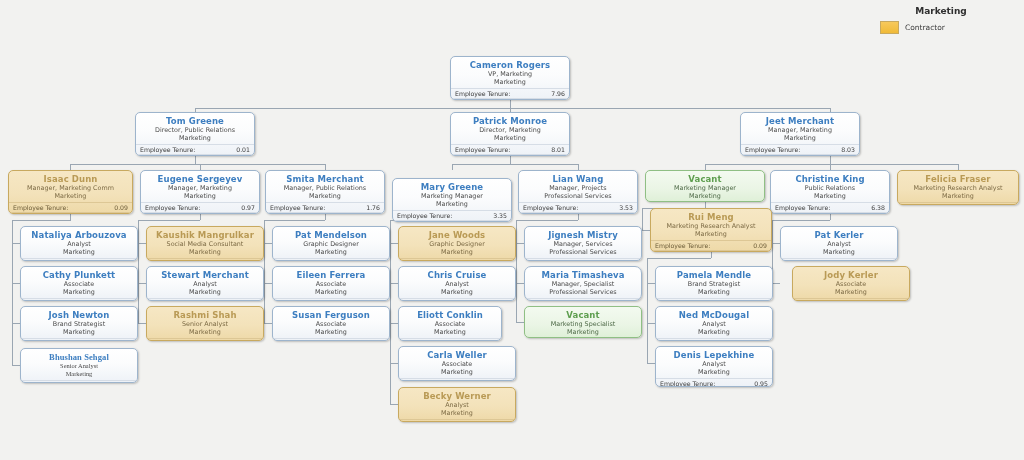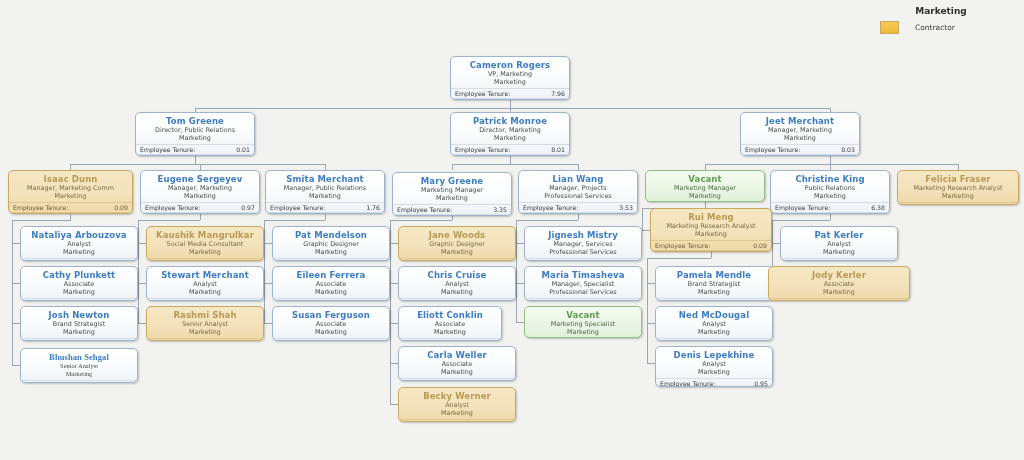--- a/index.html
+++ b/index.html
@@ -57,21 +57,21 @@
   }
   .node.vacant .nm{color:#5e9e4f;}
   .node.vacant .ttl,.node.vacant .dept{color:#4f6a48;}
 
   
   #legend{position:absolute;right:8px;top:4px;width:150px;}
   #legend .ltitle{
     text-align:center;font-size:9px;font-weight:bold;color:#2f2f2f;
     padding:2px 0 5px 0;
   }
-  #legend .lrow{display:flex;align-items:center;gap:16px;padding-left:14px;}
+  #legend .lrow{display:flex;align-items:center;gap:6px;padding-left:14px;}
   #legend .sw{
     width:17px;height:11px;border:1px solid #c8a95f;
     background:linear-gradient(180deg,#f7c95c 0%,#f0ba37 100%);
   }
   #legend .llab{font-size:7.5px;color:#3a3a3a;}
 </style>
 </head>
 <body>
 
 <div id="canvas">
@@ -243,21 +243,21 @@
           <div class="row">
             <span class="lab">Employee Tenure:</span>
             <span class="val">1.76</span>
           </div>
           <div class="row">
             <span class="lab">Average Tenure:</span>
             <span class="val">2.6</span>
           </div>
         </div>
       </div>
-      <div class="node" style="left: 392px; top: 172px; width: 120px; height: 44px;">
+      <div class="node" style="left: 392px; top: 178px; width: 120px; height: 44px;">
         <div class="nm">Mary Greene</div>
         <div class="ttl">Marketing Manager</div>
         <div class="dept">Marketing</div>
         <div class="rows">
           <div class="row">
             <span class="lab">Employee Tenure:</span>
             <span class="val">3.35</span>
           </div>
           <div class="row">
             <span class="lab">Average Tenure:</span>
@@ -495,21 +495,21 @@
         <div class="nm">Jignesh Mistry</div>
         <div class="ttl">Manager, Services</div>
         <div class="dept">Professional Services</div>
         <div class="rows">
           <div class="row">
             <span class="lab">Employee Tenure:</span>
             <span class="val">1.50</span>
           </div>
         </div>
       </div>
-      <div class="node" style="left: 524px; top: 266px; width: 118px; height: 35px;">
+      <div class="node" style="left: 524px; top: 266px; width: 118px; height: 35px; border-radius: 7px;">
         <div class="nm">Maria Timasheva</div>
         <div class="ttl">Manager, Specialist</div>
         <div class="dept">Professional Services</div>
         <div class="rows">
           <div class="row">
             <span class="lab">Employee Tenure:</span>
             <span class="val">2.88</span>
           </div>
         </div>
       </div>
@@ -555,21 +555,21 @@
         <div class="nm">Pat Kerler</div>
         <div class="ttl">Analyst</div>
         <div class="dept">Marketing</div>
         <div class="rows">
           <div class="row">
             <span class="lab">Employee Tenure:</span>
             <span class="val">2.17</span>
           </div>
         </div>
       </div>
-      <div class="node contractor" style="left: 768px; top: 266px; width: 142px; height: 35px;">
+      <div class="node contractor" style="left: 792px; top: 266px; width: 118px; height: 35px;">
         <div class="nm">Jody Kerler</div>
         <div class="ttl">Associate</div>
         <div class="dept">Marketing</div>
         <div class="rows">
           <div class="row">
             <span class="lab">Employee Tenure:</span>
             <span class="val">0.32</span>
           </div>
         </div>
       </div>

